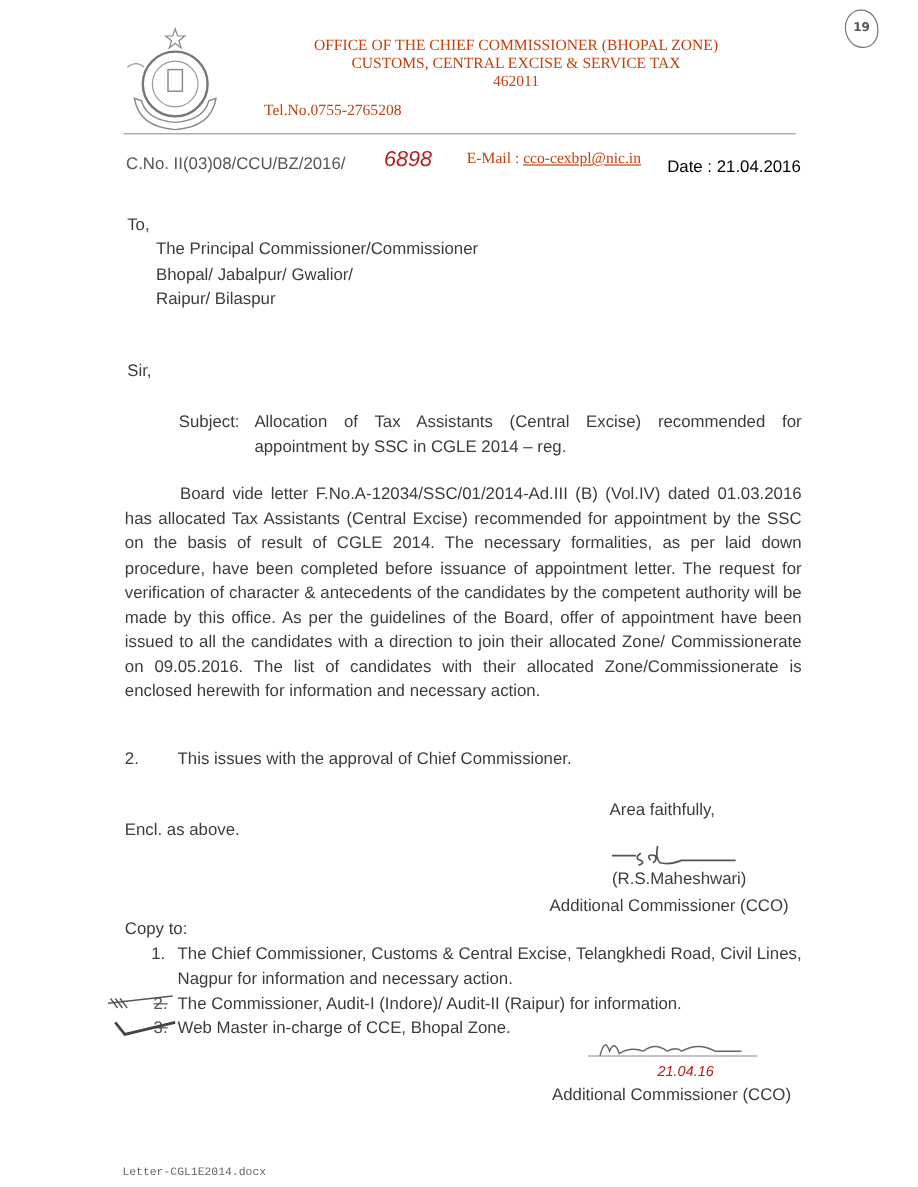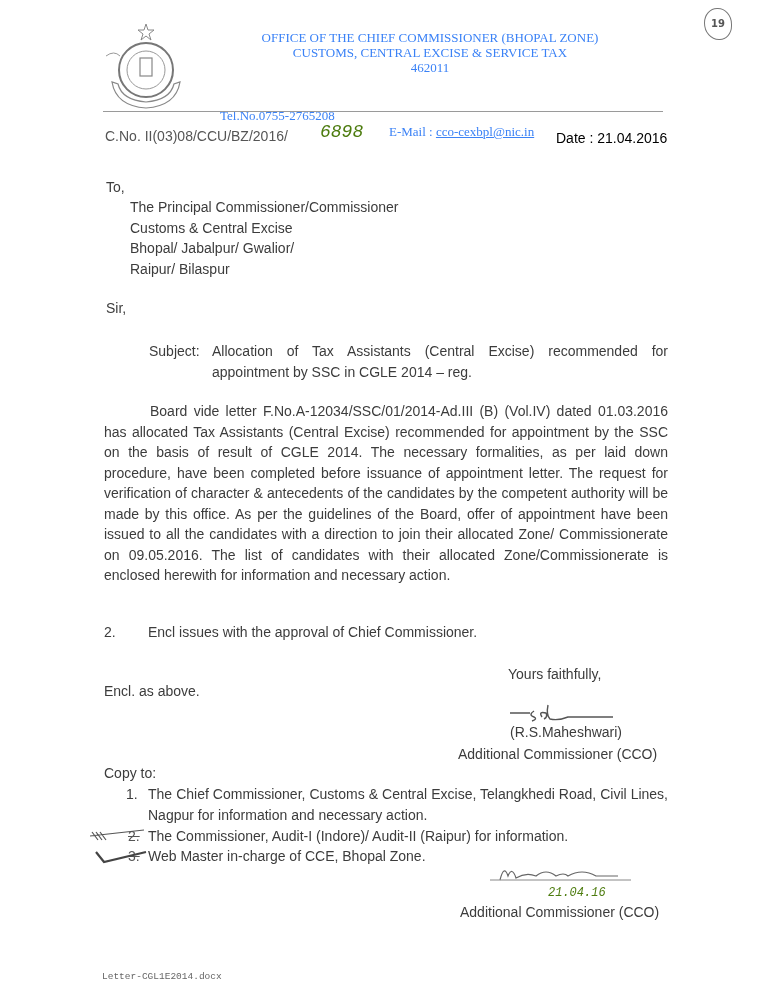--- a/index.html
+++ b/index.html
@@ -1,22 +1,22 @@
 <!DOCTYPE html>
 <html><head>
 <meta charset="utf-8">
 <style>
   html, body { margin: 0; padding: 0; background: #ffffff; }
   body { width: 765px; height: 989px; position: relative; overflow: hidden;
          font-family: "DejaVu Serif", "Liberation Serif", serif; color: #3a3a3a; }
   .abs { position: absolute; }
-  .hdr { font-family: "Liberation Serif", serif; color: #3b82f6; font-size: 13px; text-align: center; line-height: 15px; }
+  .hdr { font-family: "Liberation Serif", serif; color: #c2410c; font-size: 13px; text-align: center; line-height: 15px; }
   .txt { font-family: Liberation Sans, sans-serif; font-size: 14px; color: #3c3c3c; line-height: 20.5px; }
   .just { text-align: justify; }
-  .hand { font-family: Liberation Mono, monospace; color: #4d7c0f; font-style: italic; }
+  .hand { font-family: Liberation Sans, sans-serif; color: #b91c1c; font-style: italic; }
   .rule { position:absolute; left: 103px; top: 111px; width: 560px; height: 1px; background: #9a9a9a; }
   .mail { text-decoration: underline; }
 </style>
 </head>
 <body>
 
 <div class="abs" style="left:704px; top:8px; width:26px; height:30px; border:1.3px solid #777; border-radius:48% 52% 45% 55%; text-align:center; line-height:30px; font-family:'DejaVu Sans',sans-serif; font-size:10px; color:#555;font-weight:bold;">
   <span>19</span>
 </div>
 
@@ -29,48 +29,47 @@
     <path d="M6 60 Q10 84 40 86 Q70 84 74 60 L68 62 Q64 78 40 80 Q16 78 12 62 Z" fill="none" stroke="#888" stroke-width="1.2"></path>
     <path d="M0 34 Q8 28 14 34" fill="none" stroke="#999" stroke-width="1"></path>
   </svg>
 </div>
 
 <div class="abs hdr" style="left:190px; top:30px; width:480px;">
   <div>OFFICE OF THE CHIEF COMMISSIONER (BHOPAL ZONE)</div>
   <div>CUSTOMS, CENTRAL EXCISE &amp; SERVICE TAX</div>
   <div>462011</div>
 </div>
-<div class="abs hdr" style="left:220px; top:108px; text-align:center;">Tel.No.0755-2765208</div>
+<div class="abs hdr" style="left:220px; top:84px; text-align:center;">Tel.No.0755-2765208</div>
 <div class="abs hdr" style="left:389px; top:92px; text-align:left;margin-top:32px;">
   <span>E-Mail : </span><span class="mail">cco-cexbpl@nic.in</span>
 </div>
 <div class="rule"></div>
 
 <div class="abs txt" style="left:105px; top:126px; color:#555;">C.No. II(03)08/CCU/BZ/2016/</div>
 <div class="abs hand" style="left:320px; top:122px; font-size:18px;">6898</div>
 <div class="abs txt" style="left:556px; top:128px; color:#000000;">Date : 21.04.2016</div>
 
 <div class="abs txt" style="left:106px; top:177px;">To,</div>
 <div class="abs txt" style="left:130px; top:197px; line-height:20.5px;">
   <div>The Principal Commissioner/Commissioner</div>
-  <div>Customs &amp; Central Excise</div>
   <div>Bhopal/ Jabalpur/ Gwalior/</div>
   <div>Raipur/ Bilaspur</div>
 </div>
 <div class="abs txt" style="left:106px; top:298px;">Sir,</div>
 
 <div class="abs txt" style="left:149px; top:341px;">Subject:</div>
 <div class="abs txt just" style="left:212px; top:341px; width:456px; text-align-last:left;">Allocation of Tax Assistants (Central Excise) recommended for appointment by SSC in CGLE 2014 – reg.</div>
 
 <div class="abs txt just" style="left:104px; top:401px; width:564px; text-indent:46px;">Board vide letter F.No.A-12034/SSC/01/2014-Ad.III (B) (Vol.IV) dated 01.03.2016 has allocated Tax Assistants (Central Excise) recommended for appointment by the SSC on the basis of result of CGLE 2014. The necessary formalities, as per laid down procedure, have been completed before issuance of appointment letter. The request for verification of character &amp; antecedents of the candidates by the competent authority will be made by this office. As per the guidelines of the Board, offer of appointment have been issued to all the candidates with a direction to join their allocated Zone/ Commissionerate on 09.05.2016.  The list of candidates with their allocated Zone/Commissionerate is enclosed herewith for information and necessary action.</div>
 
 <div class="abs txt" style="left:104px; top:622px;">2.</div>
-<div class="abs txt" style="left:148px; top:622px;">Encl issues with the approval of Chief Commissioner.</div>
+<div class="abs txt" style="left:148px; top:622px;">This issues with the approval of Chief Commissioner.</div>
 
-<div class="abs txt" style="left:508px; top:664px;">Yours faithfully,</div>
+<div class="abs txt" style="left:508px; top:664px;">Area faithfully,</div>
 <div class="abs txt" style="left:104px; top:681px;">Encl. as above.</div>
 <div class="abs" style="left:508px; top:703px;">
   <svg width="110" height="22" viewBox="0 0 110 22">
     <path d="M2 10 L22 10 M26 8 Q20 12 26 14 Q30 16 24 18 M34 14 Q30 8 38 10 Q40 14 36 16 M40 2 Q38 12 42 16 Q50 18 60 14 L105 14" fill="none" stroke="#555" stroke-width="1.4"></path>
   </svg>
 </div>
 <div class="abs txt" style="left:510px; top:722px;">(R.S.Maheshwari)</div>
 <div class="abs txt" style="left:458px; top:744px;">Additional Commissioner (CCO)</div>
 
 <div class="abs txt" style="left:104px; top:763px;">Copy to:</div>

